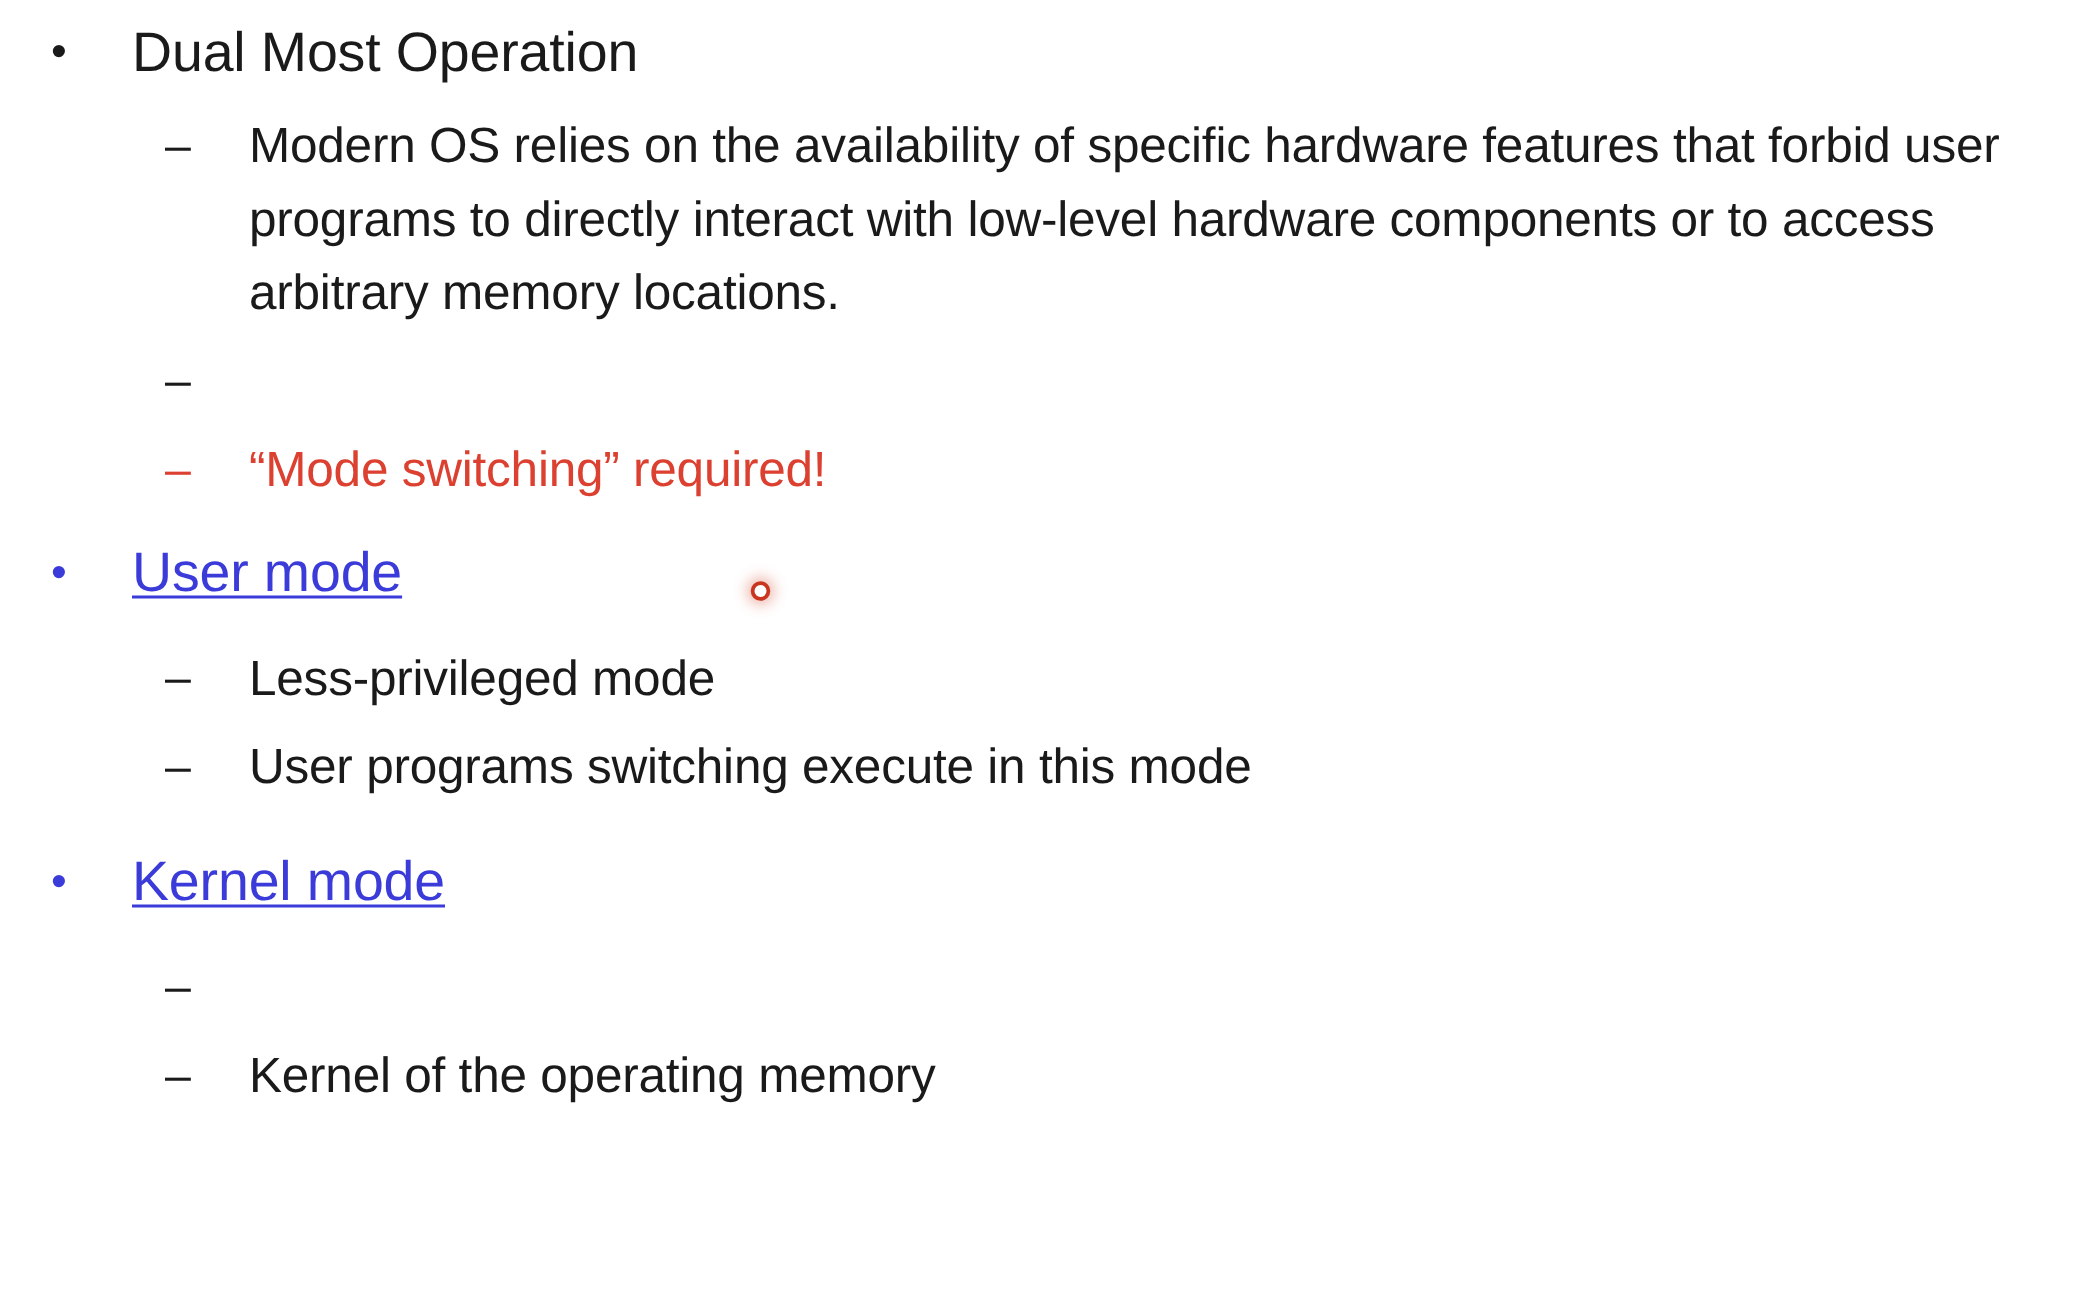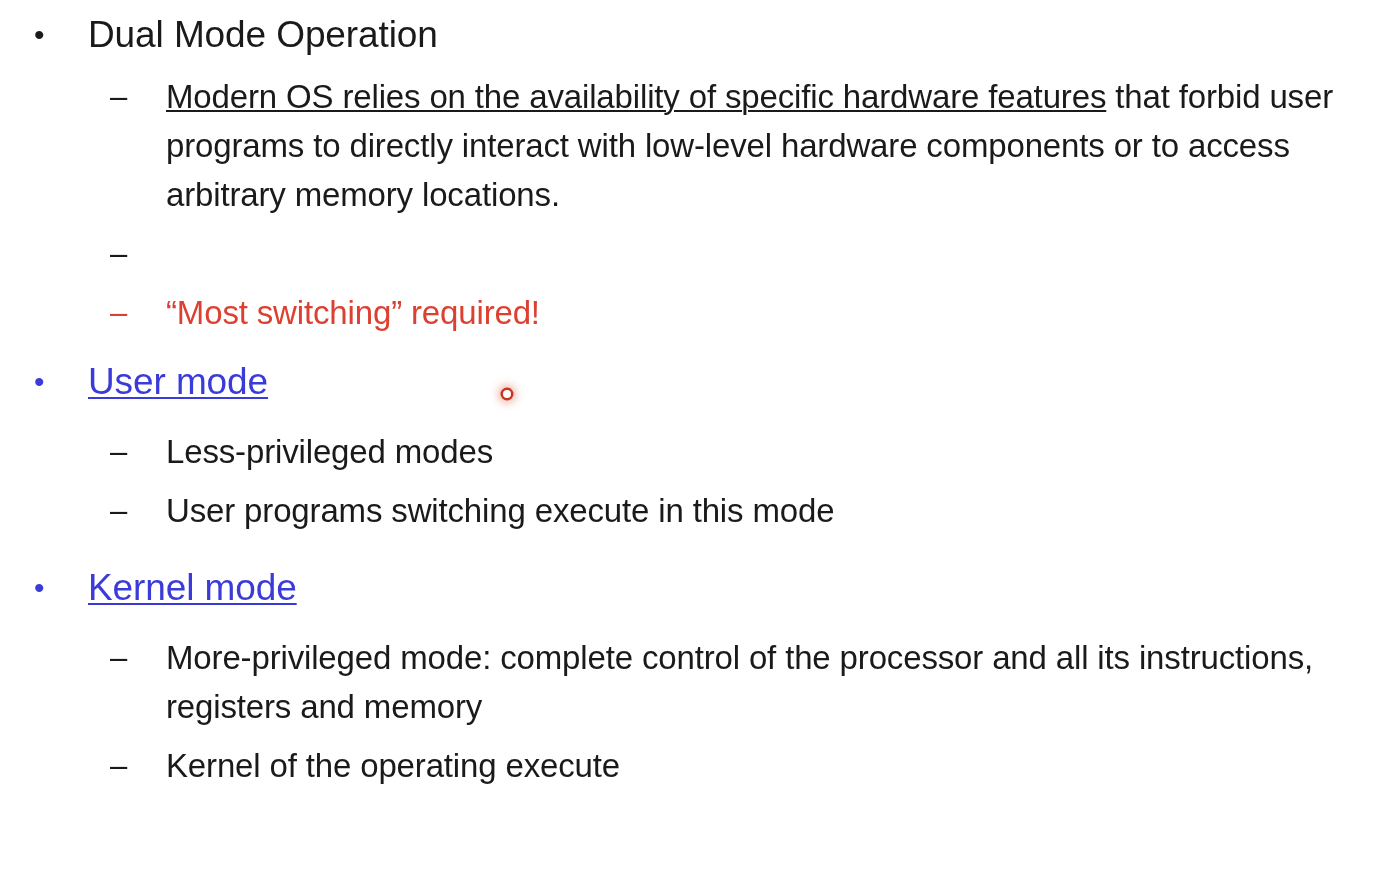--- a/index.html
+++ b/index.html
@@ -73,21 +73,20 @@
     text-decoration-thickness: 2px;
     text-underline-offset: 3px;
   }
   .blue-bullet { color: #3b3bd9; }
   .blue-italic {
     color: #4b4bdd;
     font-style: italic;
   }
   .red { color: #dc4030; }
   .underline-head {
-    text-decoration: underline;
     text-decoration-thickness: 2px;
     text-underline-offset: 2px;
   }
 
   
   .gap-sm { height: 10px; }
   .gap-md { height: 18px; }
   .gap-lg { height: 26px; }
 
   
@@ -119,81 +118,80 @@
     pointer-events: none;
   }
 </style>
 </head>
 <body>
 
 <div class="slide">
 
   <div class="row l1">
     <span class="marker">•</span>
-    <span class="text">Dual Mode Operation</span>
+    <span class="text">Dual Most Operation</span>
   </div>
 
   <div class="gap-sm"></div>
 
   <div class="row l2">
     <span class="marker">–</span>
     <span class="text"><span class="underline-head">Modern OS relies on the availability of specific hardware features</span><span> that forbid user programs to directly interact with low-level hardware components or to access arbitrary memory locations.</span></span>
   </div>
 
   <div class="gap-sm"></div>
 
   <div class="row l2">
     <span class="marker">–</span>
   </div>
 
   <div class="gap-sm"></div>
 
   <div class="row l2">
     <span class="marker red">–</span>
-    <span class="text red">“Most switching” required!</span>
+    <span class="text red">“Mode switching” required!</span>
   </div>
 
   <div class="gap-md"></div>
 
   <div class="row l1">
     <span class="marker blue-bullet">•</span>
     <span class="text blue-link">User mode</span>
   </div>
 
   <div class="gap-md"></div>
 
   <div class="row l2">
     <span class="marker">–</span>
-    <span class="text">Less-privileged modes</span>
+    <span class="text">Less-privileged mode</span>
   </div>
 
   <div class="gap-sm"></div>
 
   <div class="row l2">
     <span class="marker">–</span>
     <span class="text">User programs switching execute in this mode</span>
   </div>
 
   <div class="gap-lg"></div>
 
   <div class="row l1">
     <span class="marker blue-bullet">•</span>
     <span class="text blue-link">Kernel mode</span>
   </div>
 
   <div class="gap-md"></div>
 
   <div class="row l2">
     <span class="marker">–</span>
-    <span class="text">More-privileged mode: complete control of the processor and all its instructions, registers and memory</span>
   </div>
 
   <div class="gap-sm"></div>
 
   <div class="row l2">
     <span class="marker">–</span>
-    <span class="text">Kernel of the operating execute</span>
+    <span class="text">Kernel of the operating memory</span>
   </div>
 
   <div class="laser-dot"></div>
   <div class="laser-core"></div>
 
 </div>
 
 </body></html>

